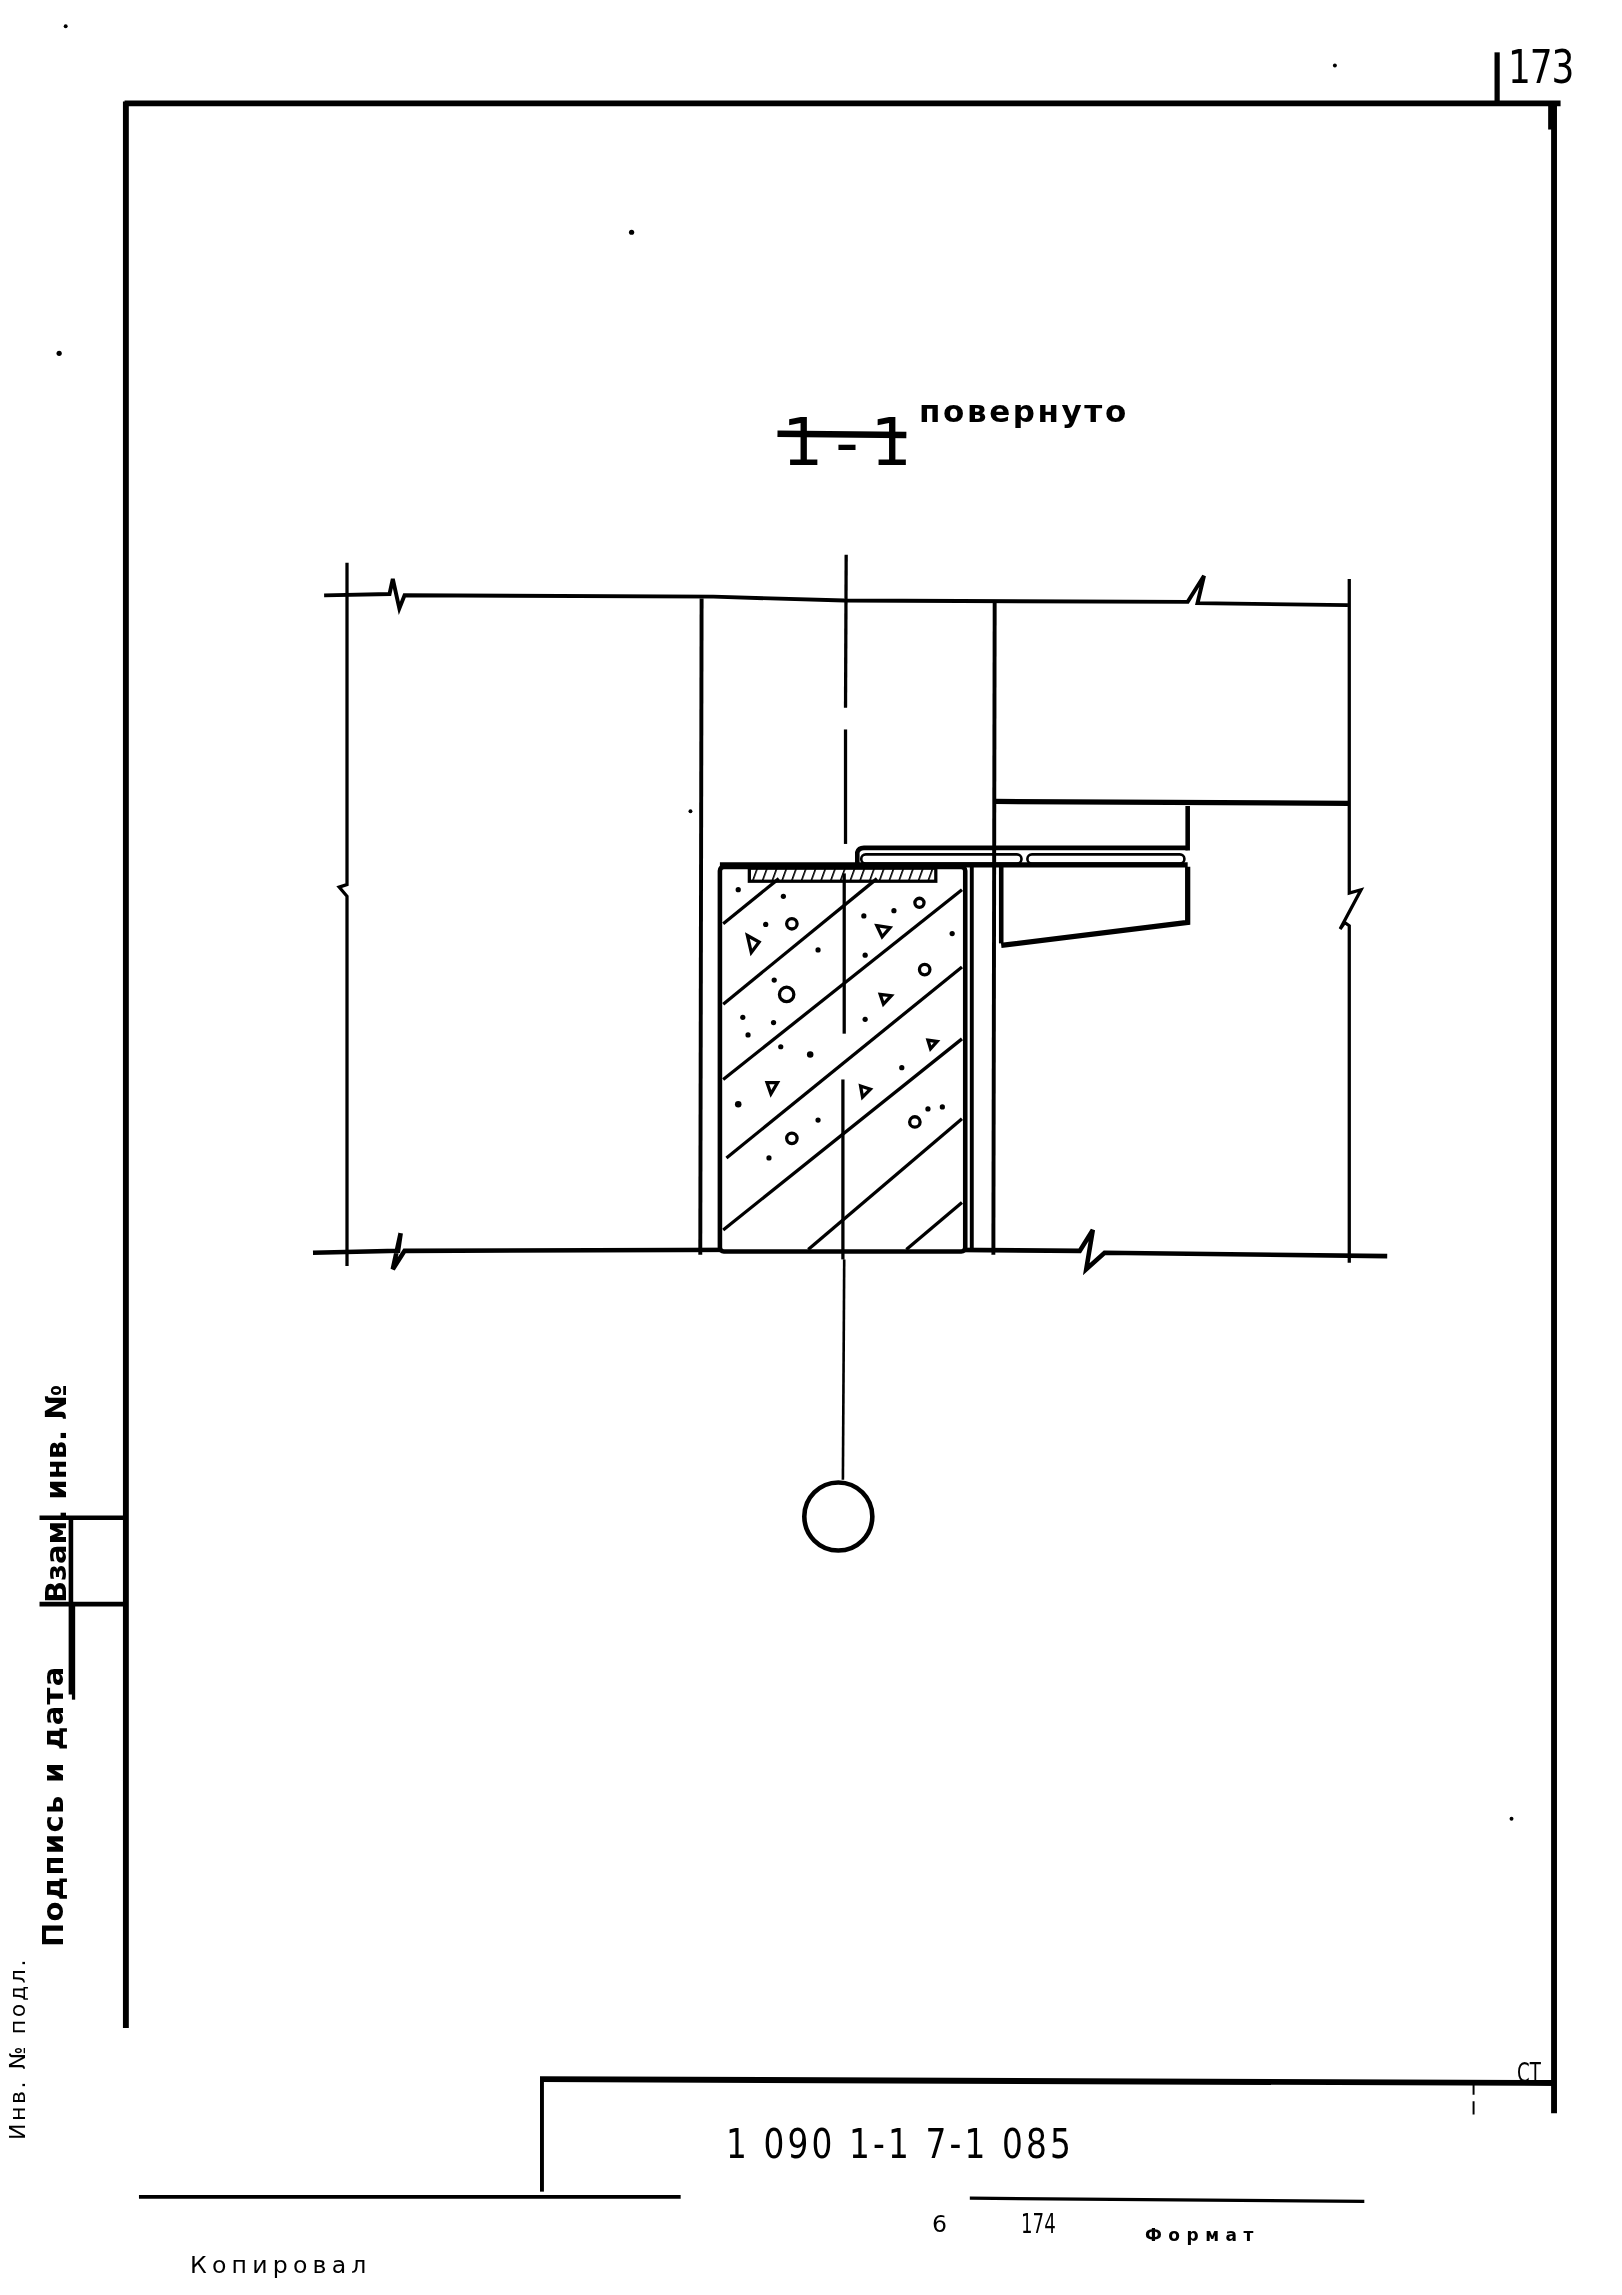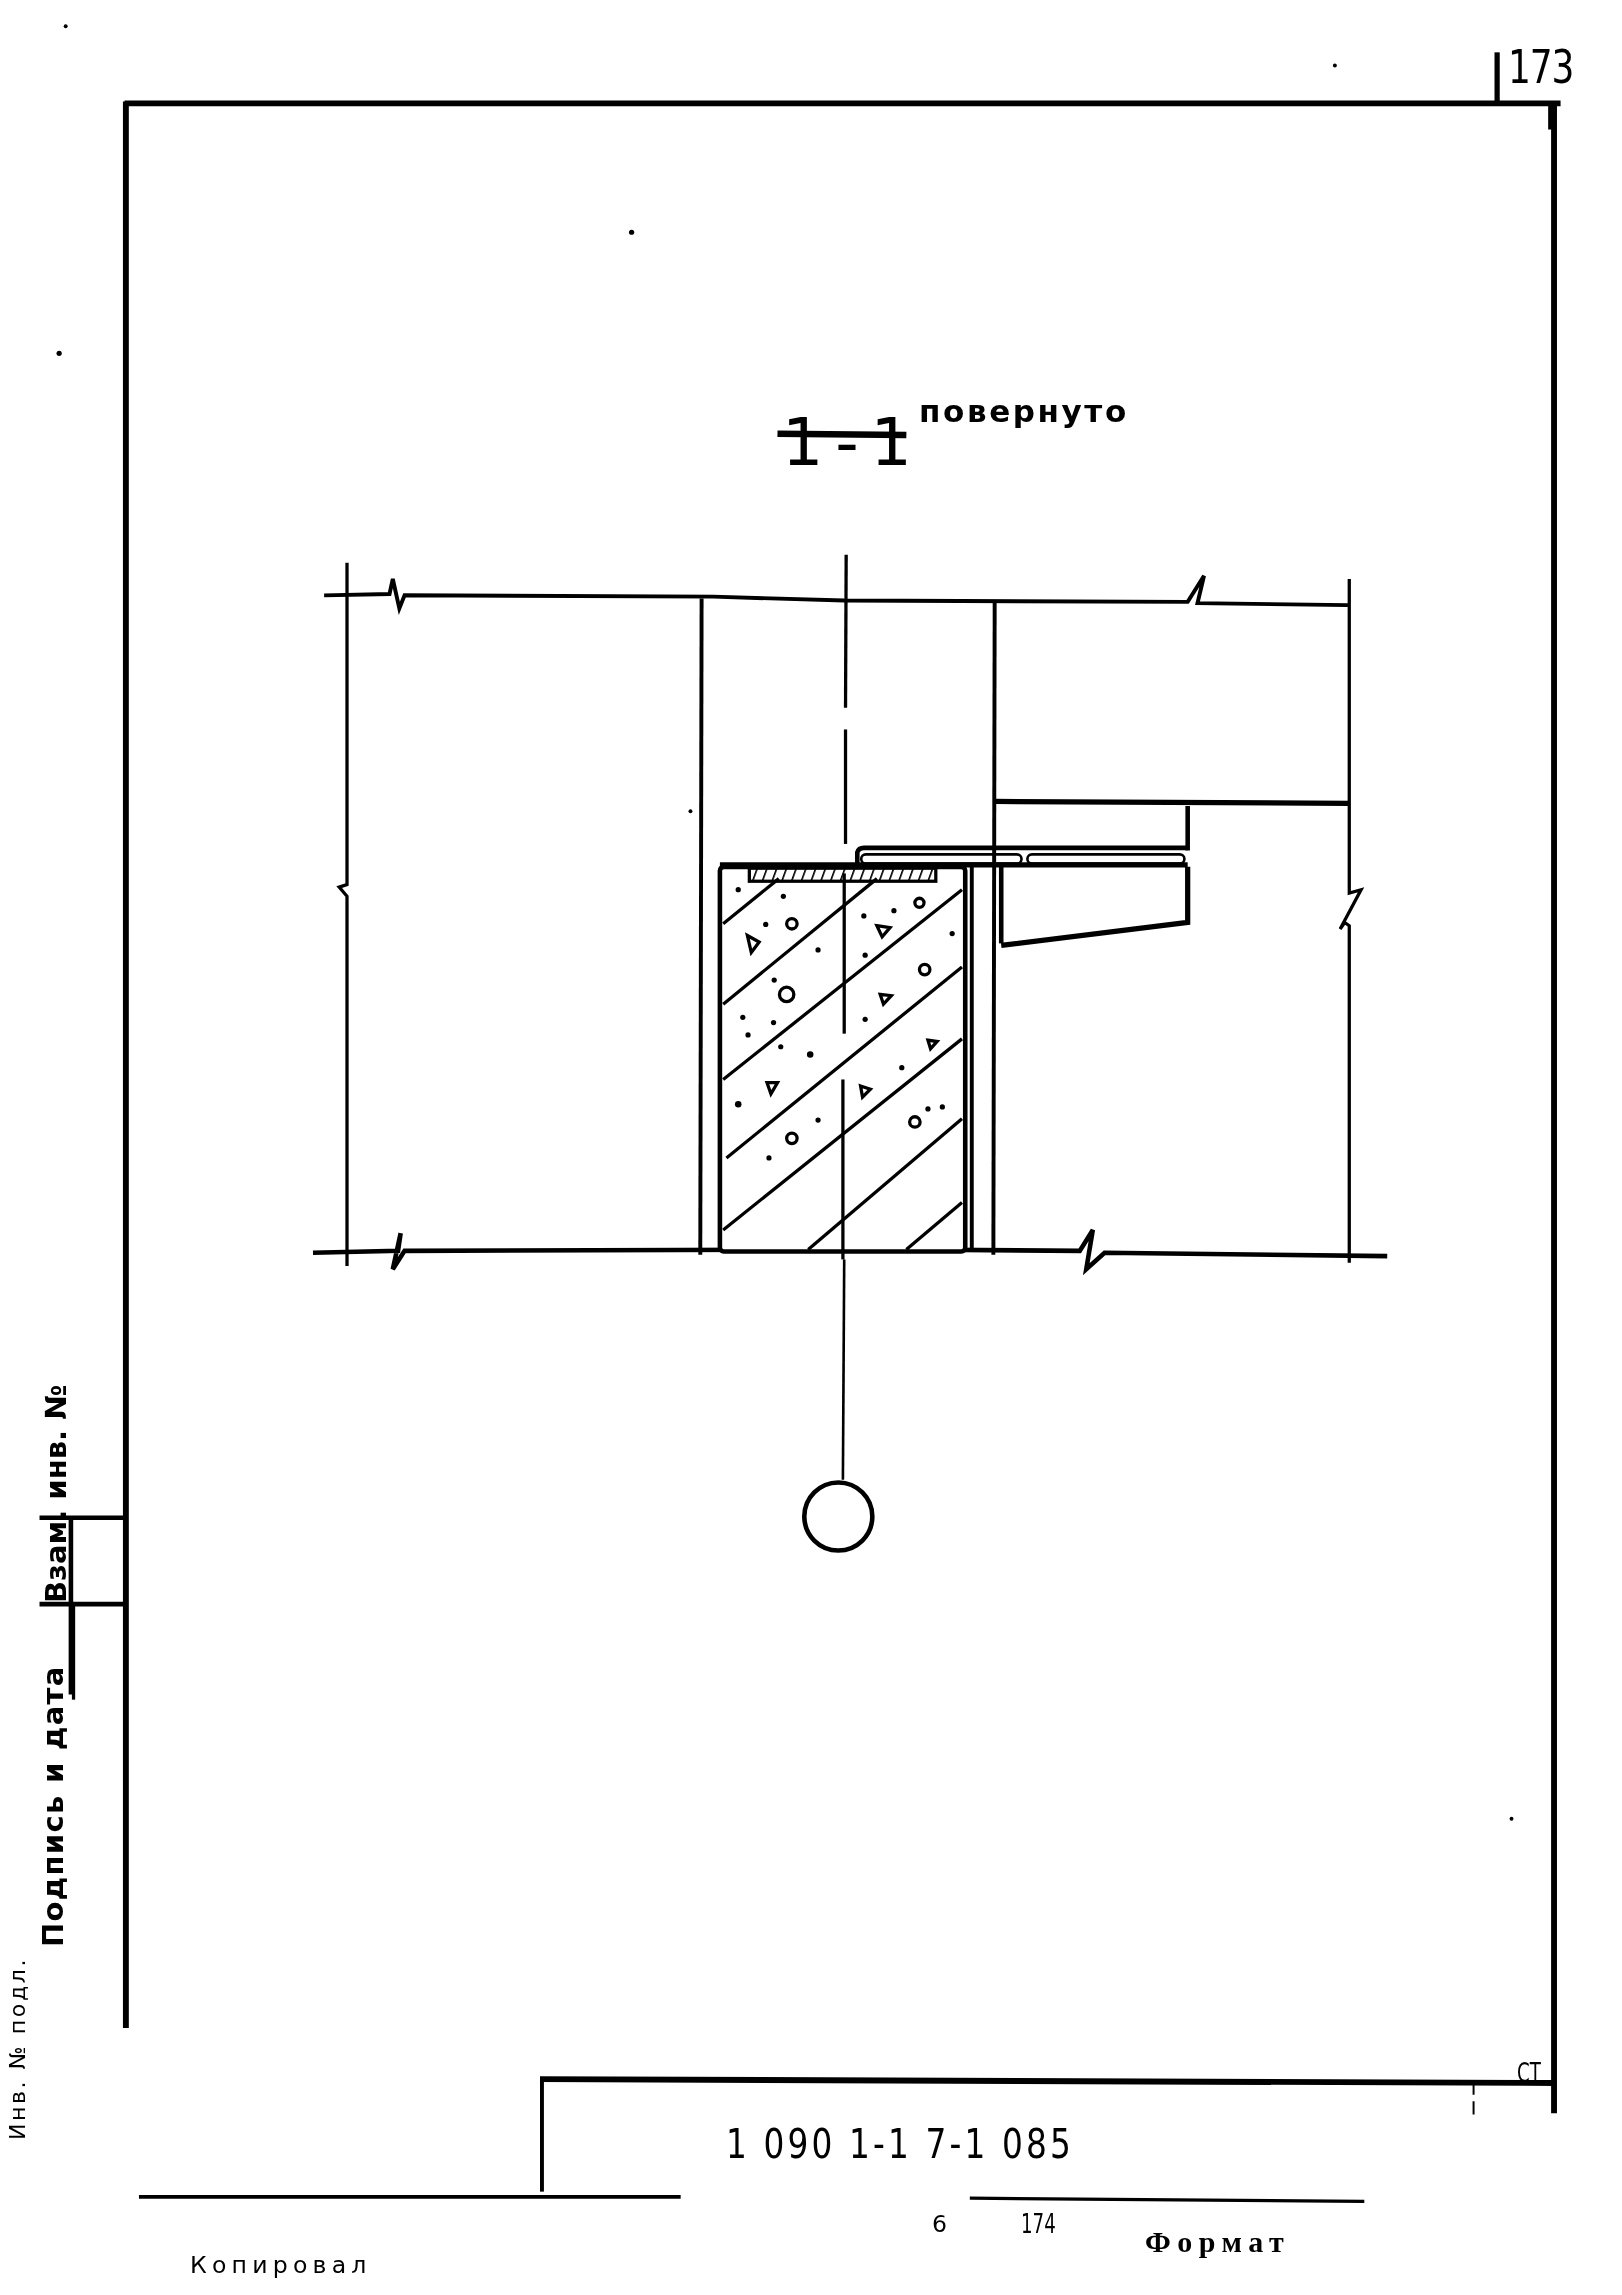--- a/index.html
+++ b/index.html
@@ -8,21 +8,21 @@
     .abs { position: absolute; }
     svg.drawing { position: absolute; left: 0; top: 0; }
     .page-num { left: 1508px; top: 39px; font-size: 47px; font-family: "DejaVu Sans Condensed", "DejaVu Sans", sans-serif; letter-spacing: -1.3px; transform: scaleX(0.85); transform-origin: left top; }
     .section-mark { left: 782px; top: 405px; font-size: 65px; font-weight: normal; letter-spacing: 11.8px; }
     .section-label { left: 919px; top: 393px; font-size: 31px; font-weight: bold; letter-spacing: 2.6px; }
     .doc-code { left: 726px; top: 2120px; font-size: 41px; letter-spacing: 3.9px; transform: scaleX(0.8); transform-origin: left top; }
     .sheet-label { left: 1517px; top: 2058px; font-size: 26px; transform: scaleX(0.7); transform-origin: left top; }
     .foot-copied { left: 190px; top: 2251px; font-size: 23.6px; font-weight: normal; letter-spacing: 5.2px; }
     .foot-num1 { left: 932px; top: 2210px; font-size: 23.6px; }
     .foot-num2 { left: 1021px; top: 2209px; font-size: 26px; transform: scaleX(0.7); transform-origin: left top; }
-    .foot-format { left: 1145px; top: 2225px; font-size: 30px; font-weight: bold; letter-spacing: 6.5px; font-family: Liberation Serif, serif; }
+    .foot-format { left: 1145px; top: 2225px; font-size: 17px; font-weight: bold; letter-spacing: 6.5px; }
     .side-text { font-weight: bold; font-size: 29px; white-space: nowrap; transform: rotate(-90deg); transform-origin: left top; }
     .side-1 { left: 36px; top: 1947px; letter-spacing: 1.3px; }
     .side-3 { left: 39px; top: 1603px; }
     .side-4 { left: 5.2px; top: 2140px; font-size: 22px; font-weight: normal; letter-spacing: 2.6px; }
   </style>
 </head>
 <body>
 
 <svg class="drawing" width="1623" height="2295" viewBox="0 0 2480 3508" xmlns="http://www.w3.org/2000/svg">
   <defs>

